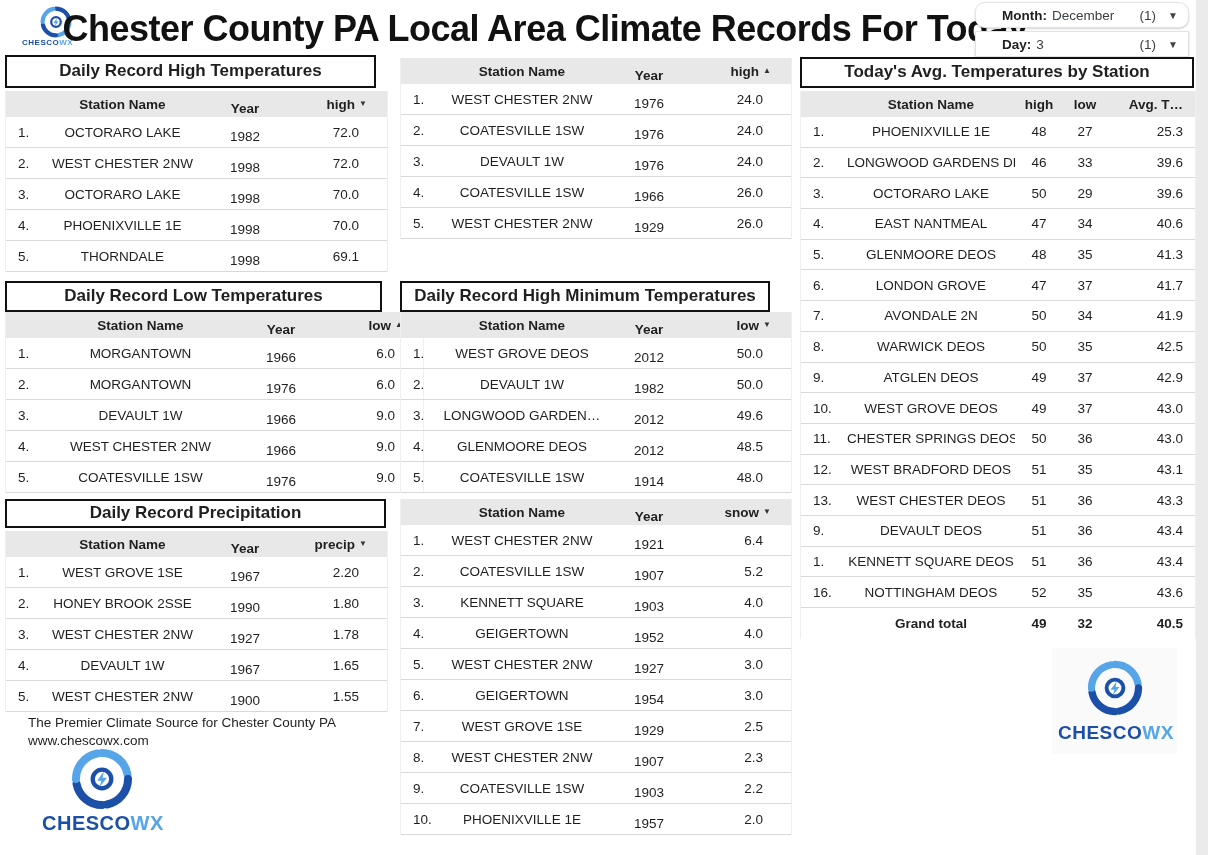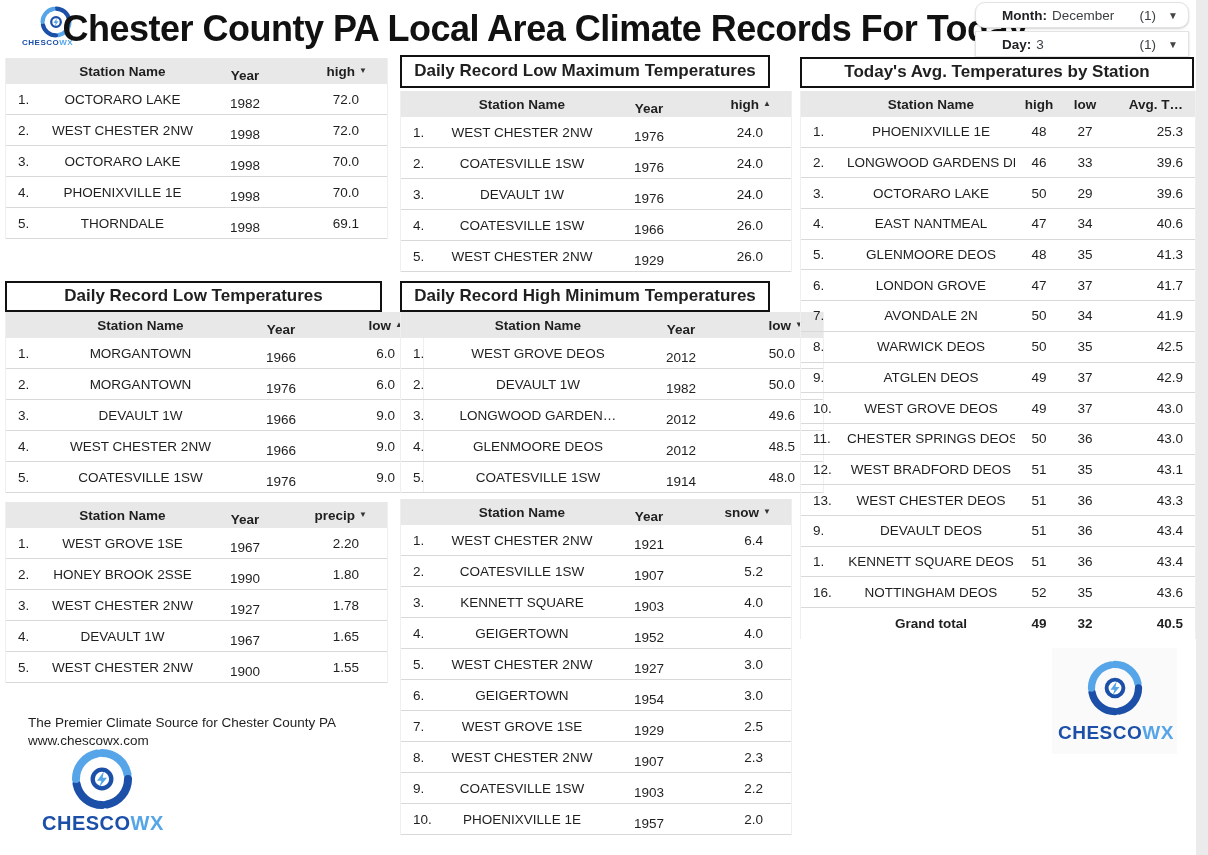--- a/index.html
+++ b/index.html
@@ -99,20 +99,21 @@
   <span class="fcaret">▼</span>
 </div>
 <div class="filter" style="top:31px;">
   <span class="flabel">Day:</span>
   <span class="fvalue">3</span>
   <span class="fcount">(1)</span>
   <span class="fcaret">▼</span>
 </div>
 
 <section class="panel" style="left:5px;top:55px;width:383px;">
+  <div class="ptitle" style="width:371px;">Daily Record High Temperatures</div>
   <div class="thead cols3 tbl-border">
     <div class="td-idx"></div>
     <div class="td-station">Station Name</div>
     <div class="td-year">Year</div>
     <div class="td-val">
         <span>high</span>
         <span class="arrow">▼</span>
       </div>
   </div>
   <div class="tbody tbody3 tbl-border">
@@ -143,21 +144,20 @@
       <div class="tr">
         <div class="td-idx">5.</div>
         <div class="td-station">THORNDALE</div>
         <div class="td-year">1998</div>
         <div class="td-val">69.1</div>
       </div>
     </div>
 </section>
 
 <section class="panel" style="left:400px;top:55px;width:392px;">
-  <div class="ptitle" style="width:370px;">Daily Record Low Maximum Temperatures</div>
   <div class="thead cols3 tbl-border">
     <div class="td-idx"></div>
     <div class="td-station">Station Name</div>
     <div class="td-year">Year</div>
     <div class="td-val">
         <span>high</span>
         <span class="arrow">▲</span>
       </div>
   </div>
   <div class="tbody tbody3 tbl-border">
@@ -232,21 +232,21 @@
       </div>
       <div class="tr">
         <div class="td-idx">5.</div>
         <div class="td-station">COATESVILLE 1SW</div>
         <div class="td-year">1976</div>
         <div class="td-val">9.0</div>
       </div>
     </div>
 </section>
 
-<section class="panel" style="left:400px;top:281px;width:424px;">
+<section class="panel" style="left:400px;top:281px;width:392px;">
   <div class="ptitle" style="width:370px;padding:3px 0 4px 0;">Daily Record High Minimum Temperatures</div>
   <div class="thead cols3 tbl-border" style="margin-top:0;">
     <div class="td-idx"></div>
     <div class="td-station">Station Name</div>
     <div class="td-year">Year</div>
     <div class="td-val">
         <span>low</span>
         <span class="arrow">▼</span>
       </div>
   </div>
@@ -278,20 +278,21 @@
       <div class="tr">
         <div class="td-idx">5.</div>
         <div class="td-station">COATESVILLE 1SW</div>
         <div class="td-year">1914</div>
         <div class="td-val">48.0</div>
       </div>
     </div>
 </section>
 
 <section class="panel" style="left:5px;top:499px;width:383px;">
+  <div class="ptitle" style="width:381px;padding:2px 0 3px 0;">Daily Record Precipitation</div>
   <div class="thead cols3 tbl-border">
     <div class="td-idx"></div>
     <div class="td-station">Station Name</div>
     <div class="td-year">Year</div>
     <div class="td-val">
         <span>precip</span>
         <span class="arrow">▼</span>
       </div>
   </div>
   <div class="tbody tbody3 tbl-border">

